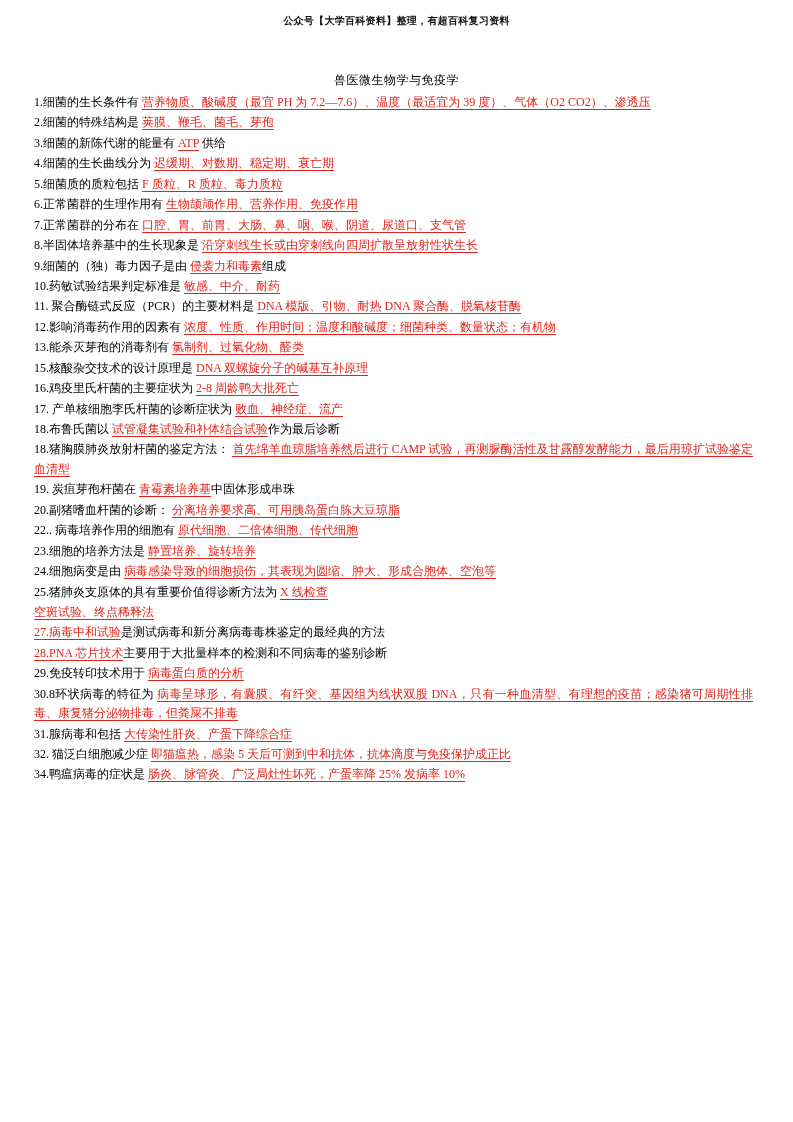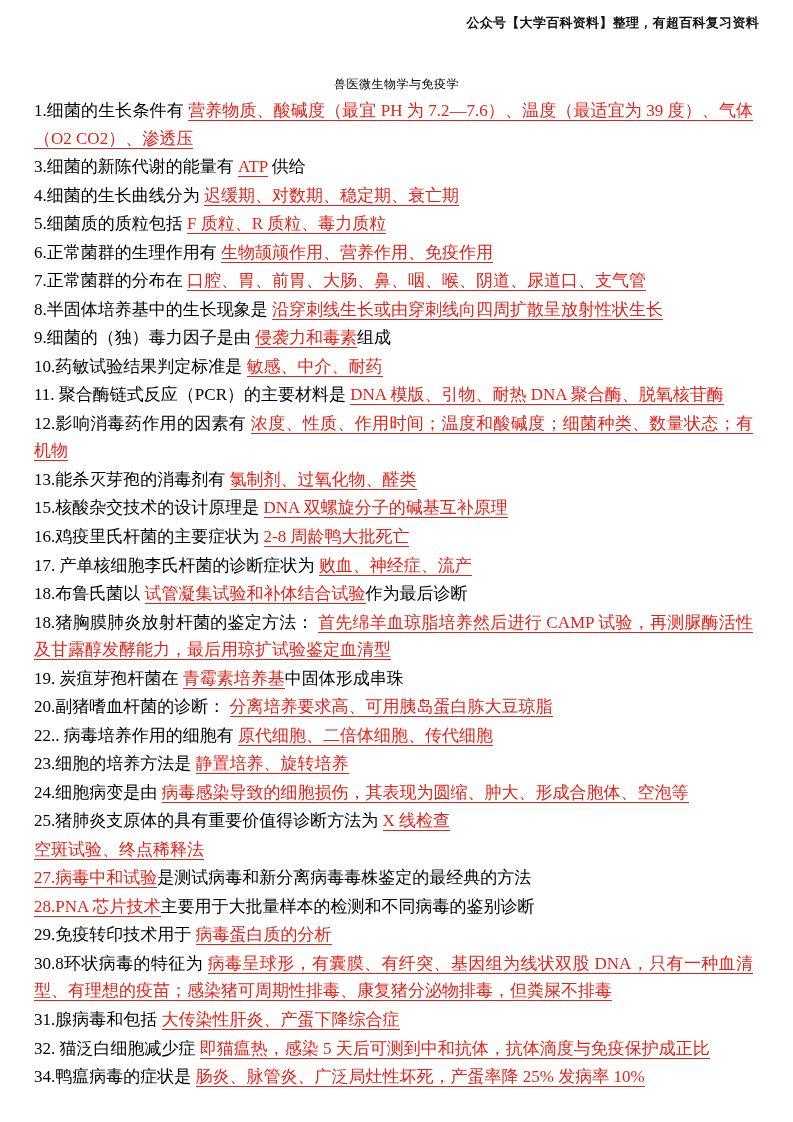--- a/index.html
+++ b/index.html
@@ -16,40 +16,40 @@
     overflow: hidden;
   }
   .page {
     width: 793px;
     min-height: 1122px;
     box-sizing: border-box;
     padding: 14px 34px 0 34px;
     position: relative;
   }
   .watermark {
-    text-align: right;
-    font-size: 13px;
+    text-align: center;
+    font-size: 10px;
     font-weight: bold;
     color: #111;
     letter-spacing: 0.3px;
     margin-bottom: 44px;
     font-family: "Liberation Sans", "DejaVu Sans", sans-serif;
   }
   .doc-title {
     text-align: center;
     font-size: 12px;
     font-weight: normal;
     margin: 0 0 4px 0;
     letter-spacing: 0.5px;
   }
   .body-wrap {
     padding: 0 6px 0 0;
   }
   .line {
-    font-size: 17px;
+    font-size: 12px;
     line-height: 1.62;
     margin: 0 0 1px 0;
     text-align: justify;
     text-justify: inter-ideograph;
     word-break: break-all;
   }
   .q {
     color: #000;
   }
   .ans {
@@ -64,20 +64,21 @@
 <div class="page">
 
   <div class="watermark">公众号【大学百科资料】整理，有超百科复习资料</div>
 
   <div class="doc-title">兽医微生物学与免疫学</div>
 
   <div class="body-wrap">
 
     <p class="line"><span class="q">1.细菌的生长条件有</span> <span class="ans">营养物质、酸碱度（最宜 PH 为 7.2—7.6）、温度（最适宜为 39 度）、气体（O2 CO2）、渗透压</span><span class="q"></span></p>
 
+    <p class="line"><span class="q">2.细菌的特殊结构是</span> <span class="ans">荚膜、鞭毛、菌毛、芽孢</span><span class="q"></span></p>
 
     <p class="line"><span class="q">3.细菌的新陈代谢的能量有</span> <span class="ans">ATP</span> <span class="q">供给</span></p>
 
     <p class="line"><span class="q">4.细菌的生长曲线分为</span> <span class="ans">迟缓期、对数期、稳定期、衰亡期</span><span class="q"></span></p>
 
     <p class="line"><span class="q">5.细菌质的质粒包括</span> <span class="ans">F 质粒、R 质粒、毒力质粒</span><span class="q"></span></p>
 
     <p class="line"><span class="q">6.正常菌群的生理作用有</span> <span class="ans">生物颉颃作用、营养作用、免疫作用</span><span class="q"></span></p>
 
     <p class="line"><span class="q">7.正常菌群的分布在</span> <span class="ans">口腔、胃、前胃、大肠、鼻、咽、喉、阴道、尿道口、支气管</span><span class="q"></span></p>

